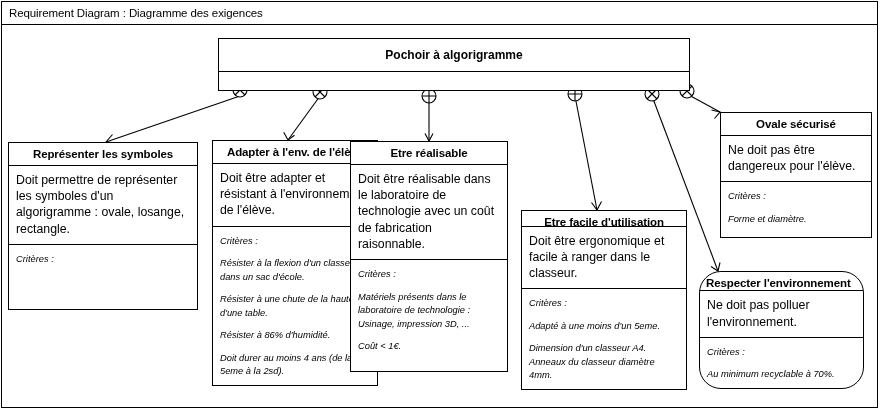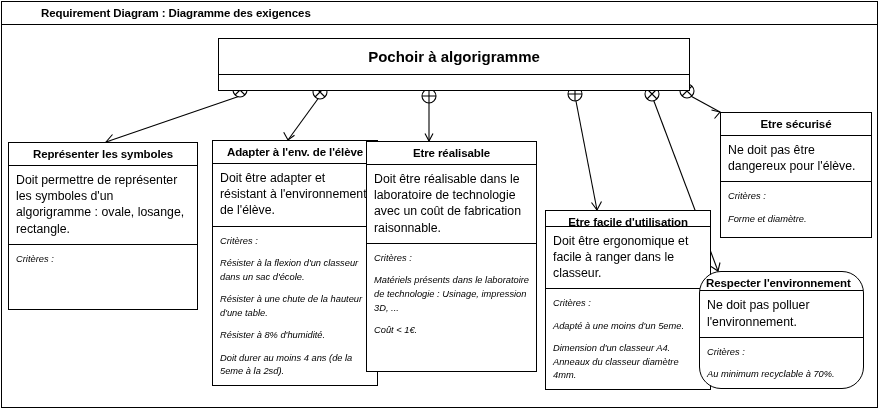--- a/index.html
+++ b/index.html
@@ -33,26 +33,25 @@
     top: 0;
     width: 100%;
     height: 23px;
     border-bottom: 1.5px solid #000000;
     box-sizing: border-box;
     display: flex;
     align-items: center;
   }
   .frame-title {
     font-size: 11.5px;
-    font-weight: bold;
+    font-weight: normal;
     color: #000000;
     padding-left: 7px;
     letter-spacing: -0.1px;
     white-space: nowrap;
-    margin-left: 32px;
   }
 
   
   #links {
     position: absolute;
     left: 0;
     top: 0;
     width: 881px;
     height: 411px;
     pointer-events: none;
@@ -108,21 +107,21 @@
 
   
   .root-block {
     position: absolute;
     border: 1.2px solid #000000;
     box-sizing: border-box;
     background: #ffffff;
   }
   .root-title {
     text-align: center;
-    font-size: 15px;
+    font-size: 12px;
     font-weight: bold;
     padding: 9px 4px 9px 4px;
     border-bottom: 1.2px solid #000000;
     color: #000000;
   }
   .root-body {
     height: 22px;
   }
 </style>
 </head>
@@ -189,47 +188,47 @@
     </div>
   </div>
 
   <div class="req" style="left:180px; top:140px; width:166px; height:246px;margin-left:32px;">
     <div class="req-title">Adapter à l'env. de l'élève</div>
     <div class="req-desc">Doit être adapter et résistant à l'environnement de l'élève.</div>
     <div class="req-crit">
       <div class="crit-label">Critères :</div>
       <div class="crit-p">Résister à la flexion d'un classeur dans un sac d'école.</div>
       <div class="crit-p">Résister à une chute de la hauteur d'une table.</div>
-      <div class="crit-p">Résister à 8% d'humidité.</div>
+      <div class="crit-p">Résister à 86% d'humidité.</div>
       <div class="crit-p">Doit durer au moins 4 ans (de la 5eme à la 2sd).</div>
     </div>
   </div>
 
-  <div class="req" style="left:366px; top:141px; width:171px; height:231px;">
+  <div class="req" style="left:350px; top:141px; width:158px; height:231px;">
     <div class="req-title">Etre réalisable</div>
     <div class="req-desc">Doit être réalisable dans le laboratoire de technologie avec un coût de fabrication raisonnable.</div>
     <div class="req-crit">
       <div class="crit-label">Critères :</div>
       <div class="crit-p">Matériels présents dans le laboratoire de technologie : Usinage, impression 3D, ...</div>
       <div class="crit-p">Coût &lt; 1€.</div>
     </div>
   </div>
 
-  <div class="req" style="left:521px; top:210px; width:166px; height:180px;margin-left:24px;">
+  <div class="req" style="left:521px; top:210px; width:166px; height:180px;">
     <div class="req-title">Etre facile d'utilisation</div>
     <div class="req-desc">Doit être ergonomique et facile à ranger dans le classeur.</div>
     <div class="req-crit">
       <div class="crit-label">Critères :</div>
       <div class="crit-p">Adapté à une moins d'un 5eme.</div>
       <div class="crit-p">Dimension d'un classeur A4. Anneaux du classeur diamètre 4mm.</div>
     </div>
   </div>
 
   <div class="req" style="left:720px; top:112px; width:152px; height:126px;">
-    <div class="req-title">Etre sécurisé</div>
+    <div class="req-title">Ovale sécurisé</div>
     <div class="req-desc">Ne doit pas être dangereux pour l'élève.</div>
     <div class="req-crit">
       <div class="crit-label">Critères :</div>
       <div class="crit-p">Forme et diamètre.</div>
     </div>
   </div>
 
   <div class="req" style="left:699px; top:271px; width:165px; height:118px;border-radius:22px;">
     <div class="req-title left">Respecter l'environnement</div>
     <div class="req-desc">Ne doit pas polluer l'environnement.</div>

